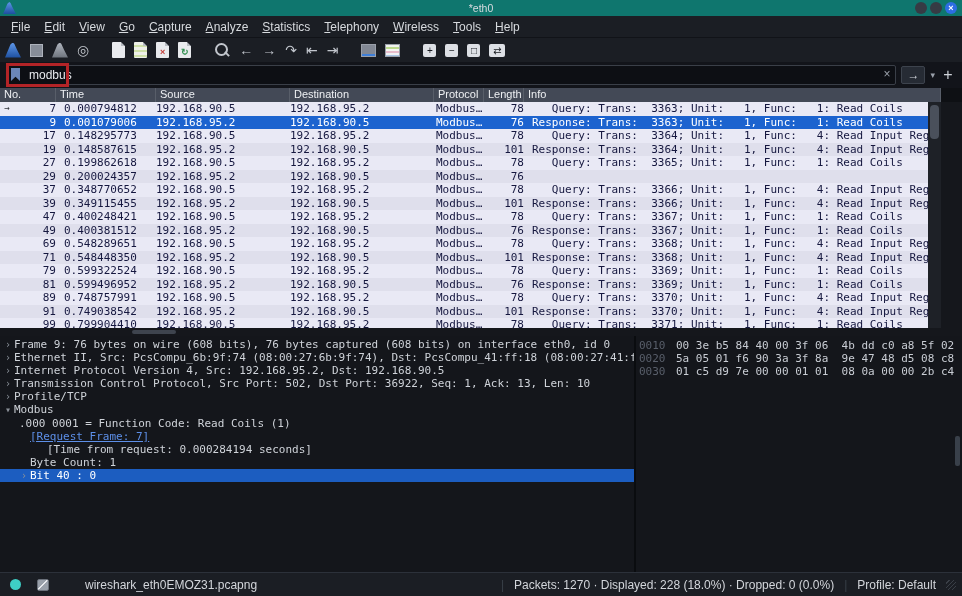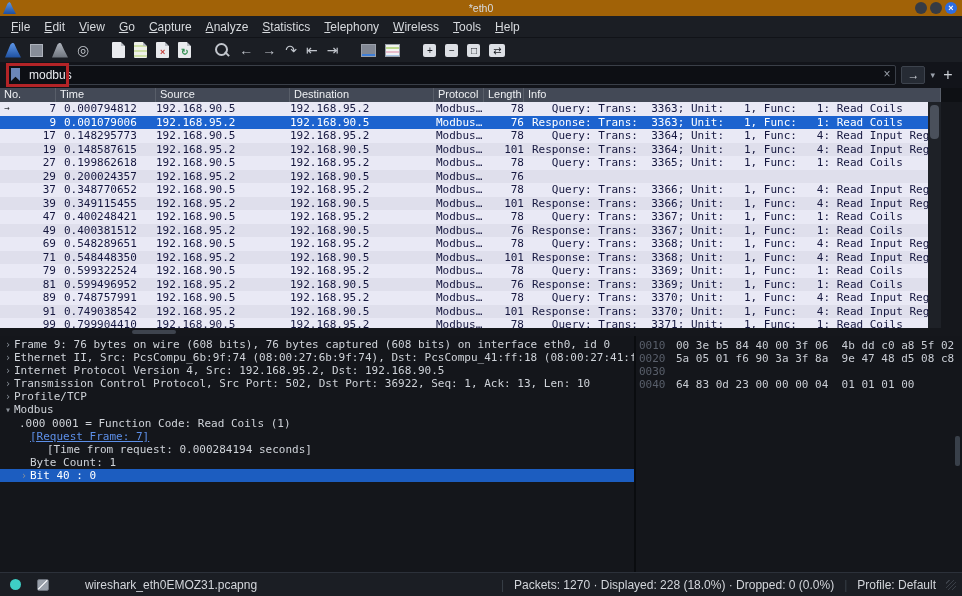--- a/index.html
+++ b/index.html
@@ -1,20 +1,20 @@
 <!DOCTYPE html>
 <html><head>
 <meta charset="utf-8">
 <style>
   *{box-sizing:border-box;margin:0;padding:0}
   html,body{width:962px;height:596px;overflow:hidden}
   body{background:#0e1014;font-family:"Liberation Sans",sans-serif;position:relative}
 
   
-  .titlebar{height:16px;background:#a16207;display:flex;align-items:center;position:relative}
+  .titlebar{height:16px;background:#0f766e;display:flex;align-items:center;position:relative}
   .logo{width:13px;height:12px;margin-left:3px;background:linear-gradient(180deg,#5d96e8,#1d4f9f);
         clip-path:polygon(0 100%,34% 14%,48% 0,58% 8%,76% 50%,100% 100%)}
   .title{position:absolute;left:0;right:0;text-align:center;font-size:10.5px;color:#d8dbe0}
   .winbtns{margin-left:auto;display:flex;gap:3px;margin-right:5px;z-index:2}
   .wbtn{width:12px;height:12px;border-radius:50%;background:#363b44}
   .wbtn.close{background:#2d6de2;color:#fff;font-size:9px;line-height:12px;text-align:center;font-weight:bold}
 
   
   .menubar{height:22px;background:#1b1e24;display:flex;align-items:center;padding-left:4px;border-bottom:1px solid #111318}
   .menu-item{color:#d7dade;font-size:12px;padding:0 7px;white-space:nowrap}
@@ -226,22 +226,21 @@
       <div class="dline" style="padding-left: 18px;"><span class="darrow"></span><span class="dtext dlink">[Request Frame: 7]</span></div>
       <div class="dline" style="padding-left: 35px;"><span class="darrow"></span><span class="dtext">[Time from request: 0.000284194 seconds]</span></div>
       <div class="dline" style="padding-left: 18px;"><span class="darrow"></span><span class="dtext">Byte Count: 1</span></div>
       <div class="dline dsel" style="padding-left: 18px;"><span class="darrow">›</span><span class="dtext">Bit 40 : 0</span></div>
     </div>
   <div class="dscroll"></div>
   <div class="dsplit"></div>
   <div class="hexpane" id="hexpane">
       <div class="hrow"><span class="hoff">0010</span><span class="hbytes">00 3e b5 84 40 00 3f 06  4b dd c0 a8 5f 02</span></div>
       <div class="hrow"><span class="hoff">0020</span><span class="hbytes">5a 05 01 f6 90 3a 3f 8a  9e 47 48 d5 08 c8</span></div>
-      <div class="hrow"><span class="hoff">0030</span></div>
-      <div class="hrow"><span class="hoff">0040</span><span class="hbytes">64 83 0d 23 00 00 00 04  01 01 01 00</span></div>
+      <div class="hrow"><span class="hoff">0030</span><span class="hbytes">01 c5 d9 7e 00 00 01 01  08 0a 00 00 2b c4</span></div>
     </div>
 </div>
 
 <div class="statusbar">
   <span class="sdot"></span>
   <span class="sedit"></span>
   <span class="sfile">wireshark_eth0EMOZ31.pcapng</span>
   <span class="sright">
     <span class="ssep">|</span>
     <span>Packets: 1270 · Displayed: 228 (18.0%) · Dropped: 0 (0.0%)</span>

